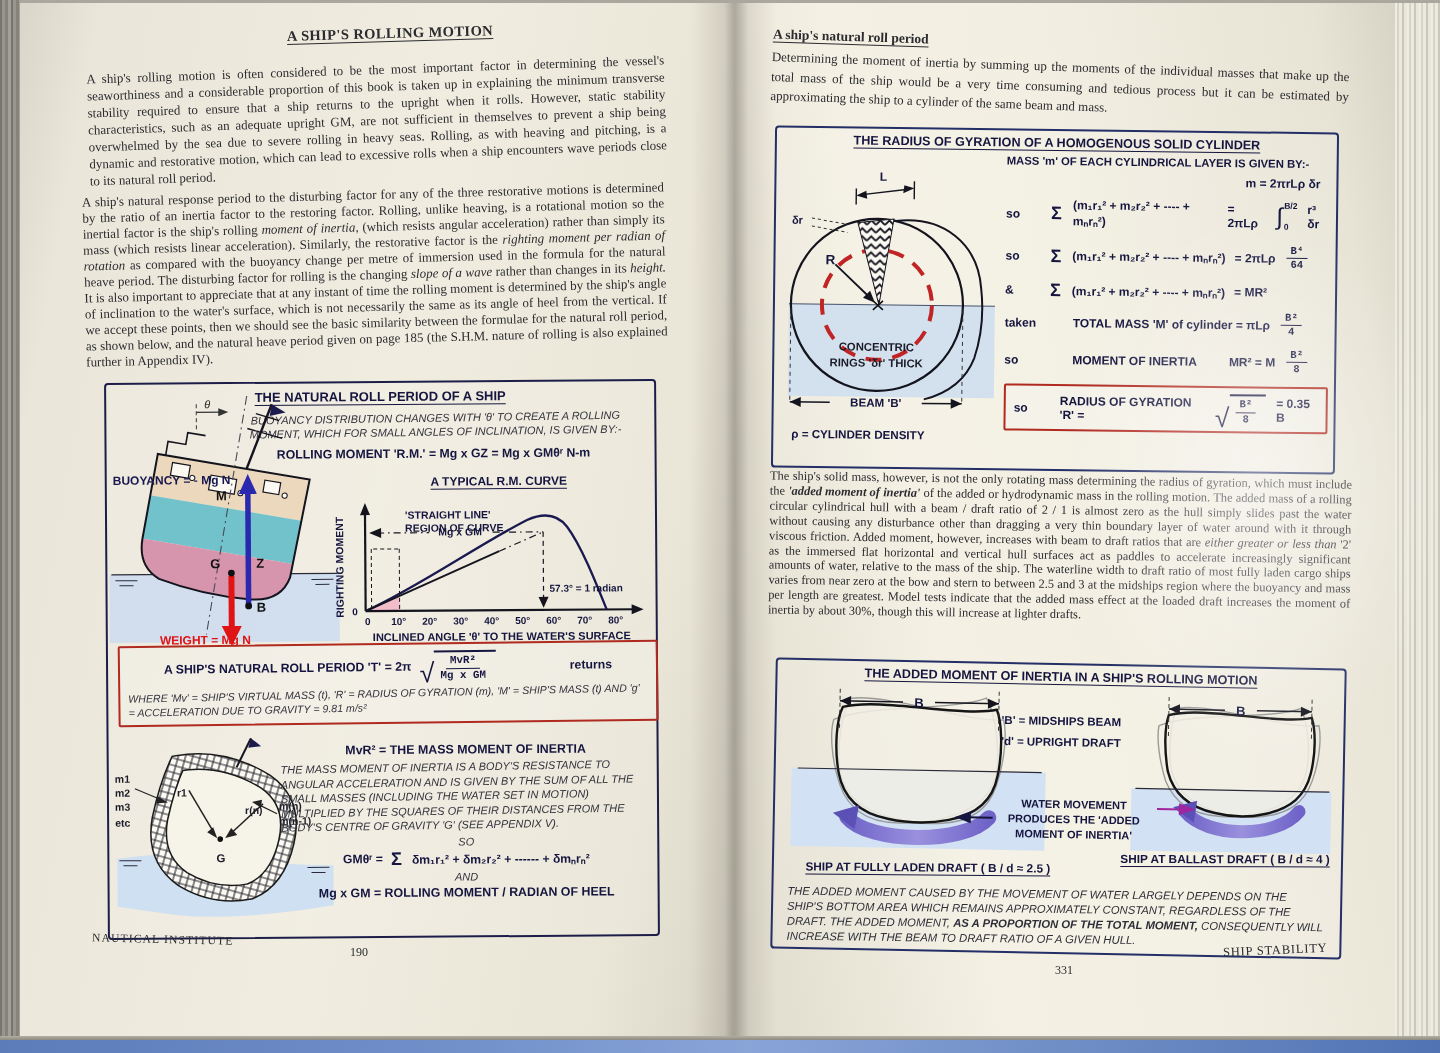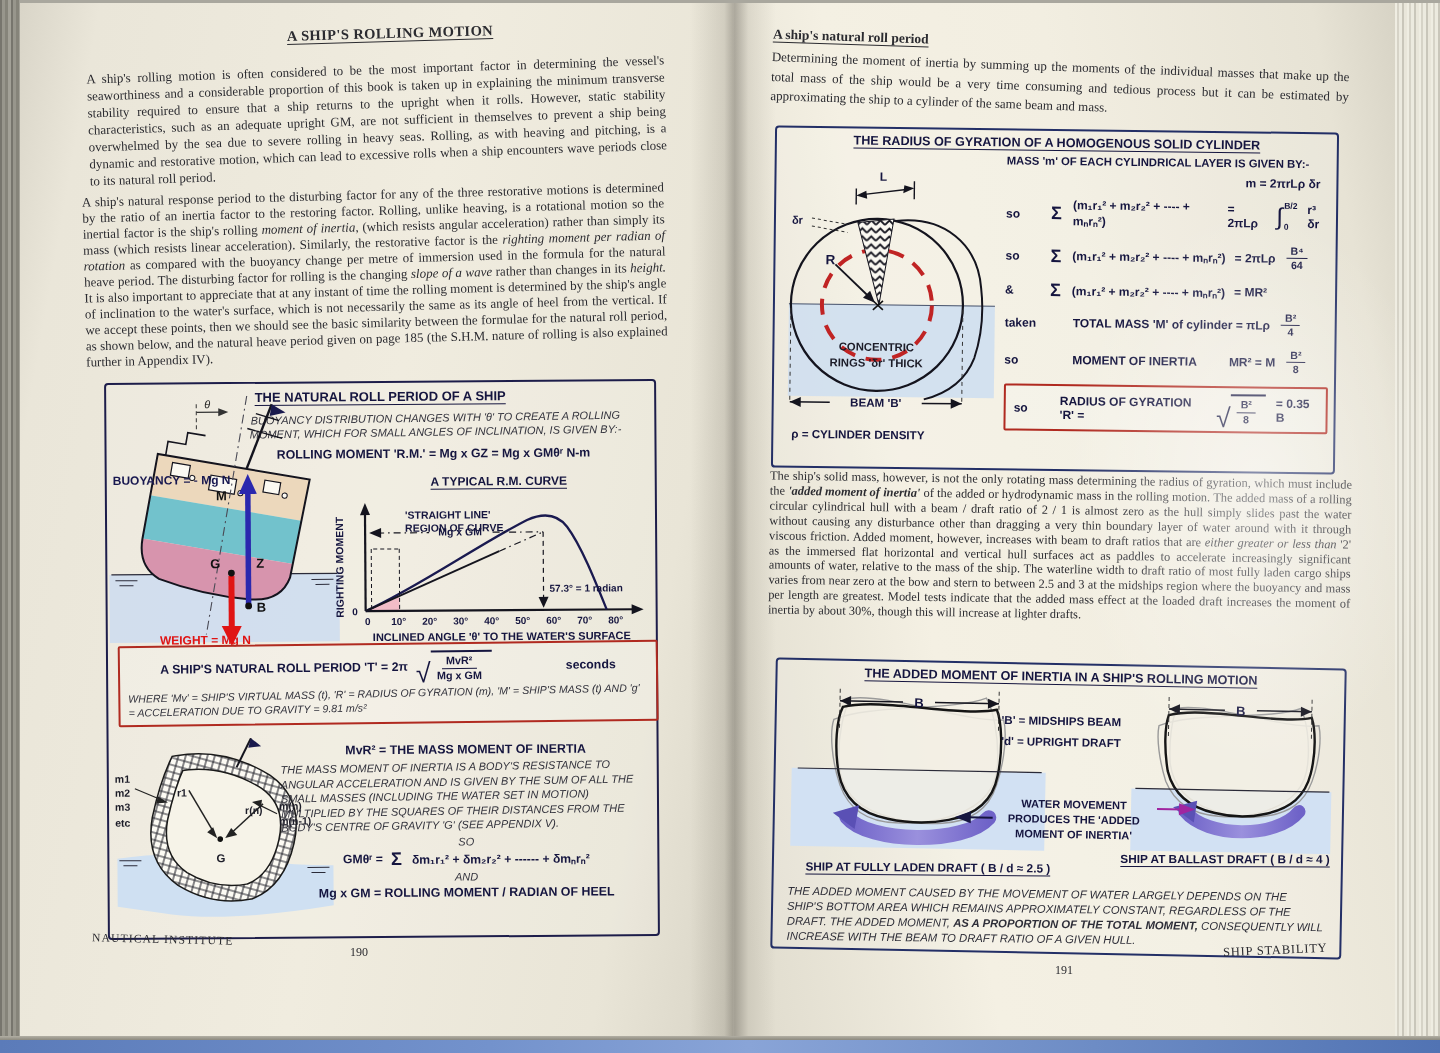--- a/index.html
+++ b/index.html
@@ -36,21 +36,21 @@
   .figbox{position:absolute;border:2px solid #1d1d4a;border-radius:4px;background:rgba(255,255,252,.12);}
   .figbox-blue{border-color:#232f66;}
   .redbox{border:2px solid #b02a20;border-radius:2px;background:rgba(255,255,252,.15);}
   
   .fline{display:flex;align-items:center;justify-content:center;gap:8px;
          font-family:"Liberation Sans",sans-serif;font-weight:bold;color:#15153f;}
   .frow{display:flex;align-items:center;gap:9px;font-family:"Liberation Sans",sans-serif;
         font-weight:bold;color:#15153f;font-size:12px;}
   .kw{min-width:36px;display:inline-block;}
   .fr{display:inline-flex;flex-direction:column;align-items:center;line-height:1.08;
-      vertical-align:middle;margin:0 2px;font-size:.88em;}
+      vertical-align:middle;margin:0 2px;font-size:.88em;font-family:Liberation Mono, monospace;}
   .fr .n{border-bottom:1.4px solid currentColor;padding:0 4px 1px;}
   .fr .d{padding-top:1px;}
   .sq{display:inline-flex;align-items:stretch;vertical-align:middle;}
   .sq .rs{align-self:flex-end;font-size:2.2em;line-height:.78;font-weight:400;transform:translateY(3px);}
   .sq .rb{border-top:2px solid currentColor;padding:3px 8px 0 4px;display:inline-flex;align-items:center;}
   .sig{font-size:1.5em;line-height:.8;font-weight:600;margin-right:2px;}
   .intg{display:inline-flex;align-items:center;margin:0 1px;}
   .intg .is{font-size:2em;line-height:.75;font-weight:400;}
   .intg .il{display:flex;flex-direction:column;justify-content:space-between;height:30px;
             font-size:8.5px;line-height:1;margin-left:1px;}
@@ -173,21 +173,21 @@
           <span class="sq">
             <span class="rs">√</span>
             <span class="rb">
                 <span class="fr">
                   <span class="n">MvR²</span>
                   <span class="d">Mg x GM</span>
                 </span>
               </span>
           </span>
           <span style="width:58px;"></span>
-          <span>seconds</span>
+          <span>returns</span>
         </div>
         <div class="sans ital" style="font-size:10.6px;color:#33333d;margin-top:4px;line-height:1.35;transform:rotate(-.6deg);">WHERE  'Mv' = SHIP'S VIRTUAL MASS (t),  'R' = RADIUS OF GYRATION (m),  'M' = SHIP'S MASS (t) AND  'g' = ACCELERATION DUE TO GRAVITY = 9.81 m/s²</div>
       </div>
 
       <svg class="abs" style="left:2px;top:354px;" width="226" height="192" viewBox="0 0 226 192">
         <defs>
           <pattern id="bricks" width="7" height="7" patternUnits="userSpaceOnUse">
             <rect width="7" height="7" fill="#fdfbf4"></rect>
             <path d="M0,0 H7 V7 H0 Z" fill="none" stroke="#25252e" stroke-width="1.1"></path>
           </pattern>
@@ -442,21 +442,21 @@
         <line x1="0" y1="8" x2="26" y2="8" stroke="#a025a0" stroke-width="2"></line>
         <polygon points="38,8 22,2 22,14" fill="#a025a0"></polygon>
       </svg>
 
       <div class="abs sans bold u ctr navy" style="left:6px;top:198px;width:296px;font-size:11.8px;transform:rotate(-.6deg);">SHIP AT FULLY LADEN DRAFT ( B / d  ≈ 2.5 )</div>
       <div class="abs sans bold u ctr navy" style="left:338px;top:184px;width:226px;font-size:11.8px;transform:rotate(-1deg);">SHIP AT BALLAST DRAFT ( B / d  ≈ 4 )</div>
 
       <div class="abs sans ital" style="left:14px;top:222px;width:538px;font-size:11.3px;line-height:1.34;color:#2e2e38;transform:rotate(-.4deg);"><span>THE ADDED MOMENT CAUSED BY THE MOVEMENT OF WATER LARGELY DEPENDS ON THE SHIP'S BOTTOM AREA WHICH REMAINS APPROXIMATELY CONSTANT, REGARDLESS OF THE DRAFT. THE ADDED MOMENT, </span><span class="bold">AS A PROPORTION OF THE TOTAL MOMENT,</span><span> CONSEQUENTLY WILL INCREASE WITH THE BEAM TO DRAFT RATIO OF A GIVEN HULL.</span></div>
     </div>
 
-    <div class="abs" style="left:322px;top:960px;font-size:12px;">191</div>
+    <div class="abs" style="left:322px;top:960px;font-size:12px;">331</div>
     <div class="abs" style="left:490px;top:940px;font-size:12.5px;letter-spacing:.8px;transform:rotate(-2.6deg);">SHIP STABILITY</div>
   </div>
 
   <div class="edge-right"></div>
   <div class="spine-shadow"></div>
   <div class="glare"></div>
   <div class="preline"></div>
   <div class="strip-bottom"></div>
 </div>
 

